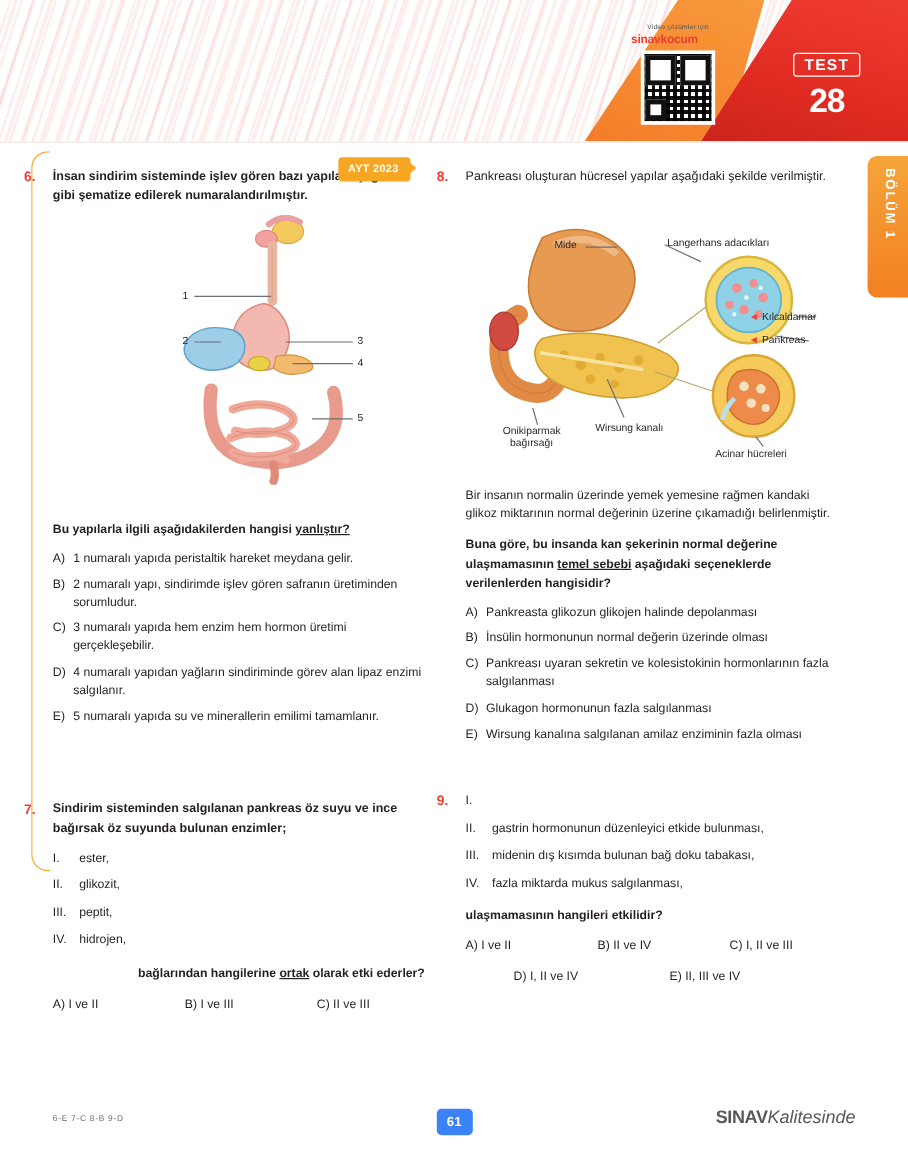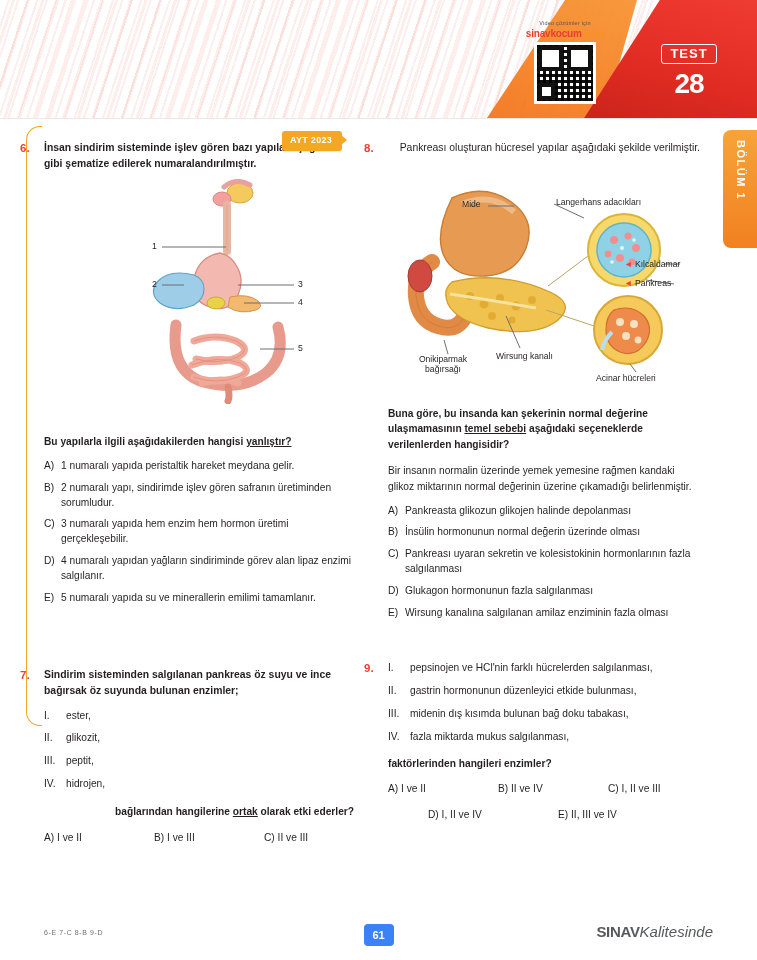--- a/index.html
+++ b/index.html
@@ -113,21 +113,21 @@
   .col { position:absolute; top:140px; font-size:10.2px; line-height:1.55; }
   .col-left  { left:44px;  width:310px; }
   .col-right { left:388px; width:312px; }
 
   .qblock { position:relative; margin-bottom:6px; }
   .qnum {
     position:absolute; left:-24px; top:0;
     color:#ed3f34; font-weight:bold; font-size:11.5px;
   }
   .qstem { font-weight:bold; font-size:10.4px; line-height:1.5; }
-  .qstem.normal { font-weight:normal;text-align:right; }
+  .qstem.normal { font-weight:normal; }
   .ptext { font-size:10.2px; line-height:1.55; margin-top:8px; }
   .bold { font-weight:bold; }
   .u { text-decoration: underline; }
 
   .opts { margin-top:9px; }
   .opt { display:flex; margin-bottom:7px; font-size:10.2px; line-height:1.45; }
   .opt .lab { width:17px; flex:none; }
   .opt .txt { flex:1; }
 
   .romans { margin-top:9px; }
@@ -408,26 +408,26 @@
           <span style="color:#ef4136;">◄ </span><span>Kılcaldamar</span>
         </div>
         <div class="fig-lbl" style="left:236px; top:113px;">
           <span style="color:#ef4136;">◄ </span><span>Pankreas</span>
         </div>
         <div class="fig-lbl" style="left:22px; top:190px; width:66px; text-align:center; line-height:1.25;">Onikiparmak bağırsağı</div>
         <div class="fig-lbl" style="left:108px; top:186px;">Wirsung kanalı</div>
         <div class="fig-lbl" style="left:208px; top:208px;">Acinar hücreleri</div>
       </div>
 
+      <div class="ptext" style="margin-top:10px;">Bir insanın normalin üzerinde yemek yemesine rağmen kandaki glikoz miktarının normal değerinin üzerine çıkamadığı belirlenmiştir.</div>
+
       <div class="ptext bold" style="margin-top:10px;">
         <span>Buna göre, bu insanda kan şekerinin normal değerine ulaşmamasının </span><span class="u">temel sebebi</span><span> aşağıdaki seçeneklerde verilenlerden hangisidir?</span>
       </div>
 
-      <div class="ptext" style="margin-top:10px;">Bir insanın normalin üzerinde yemek yemesine rağmen kandaki glikoz miktarının normal değerinin üzerine çıkamadığı belirlenmiştir.</div>
-
       <div class="opts">
         <div class="opt">
           <div class="lab">A)</div>
           <div class="txt">Pankreasta glikozun glikojen halinde depolanması</div>
         </div>
         <div class="opt">
           <div class="lab">B)</div>
           <div class="txt">İnsülin hormonunun normal değerin üzerinde olması</div>
         </div>
         <div class="opt">
@@ -444,37 +444,36 @@
         </div>
       </div>
     </div>
 
     <div class="qblock" style="margin-top:40px;">
       <div class="qnum">9.</div>
 
       <div class="romans">
         <div class="roman">
           <div class="lab">I.</div>
-          <div>pepsinojen ve HCl'nin farklı hücrelerden salgılanması,</div>
         </div>
         <div class="roman">
           <div class="lab">II.</div>
           <div>gastrin hormonunun düzenleyici etkide bulunması,</div>
         </div>
         <div class="roman">
           <div class="lab">III.</div>
           <div>midenin dış kısımda bulunan bağ doku tabakası,</div>
         </div>
         <div class="roman">
           <div class="lab">IV.</div>
           <div>fazla miktarda mukus salgılanması,</div>
         </div>
       </div>
 
-      <div class="ptext bold" style="margin-top:11px;">faktörlerinden hangileri enzimler?</div>
+      <div class="ptext bold" style="margin-top:11px;">ulaşmamasının hangileri etkilidir?</div>
 
       <div class="ansrow r1">
         <div>A) I ve II</div>
         <div>B) II ve IV</div>
         <div>C) I, II ve III</div>
       </div>
       <div class="ansrow r2">
         <div>D) I, II ve IV</div>
         <div>E) II, III ve IV</div>
       </div>

